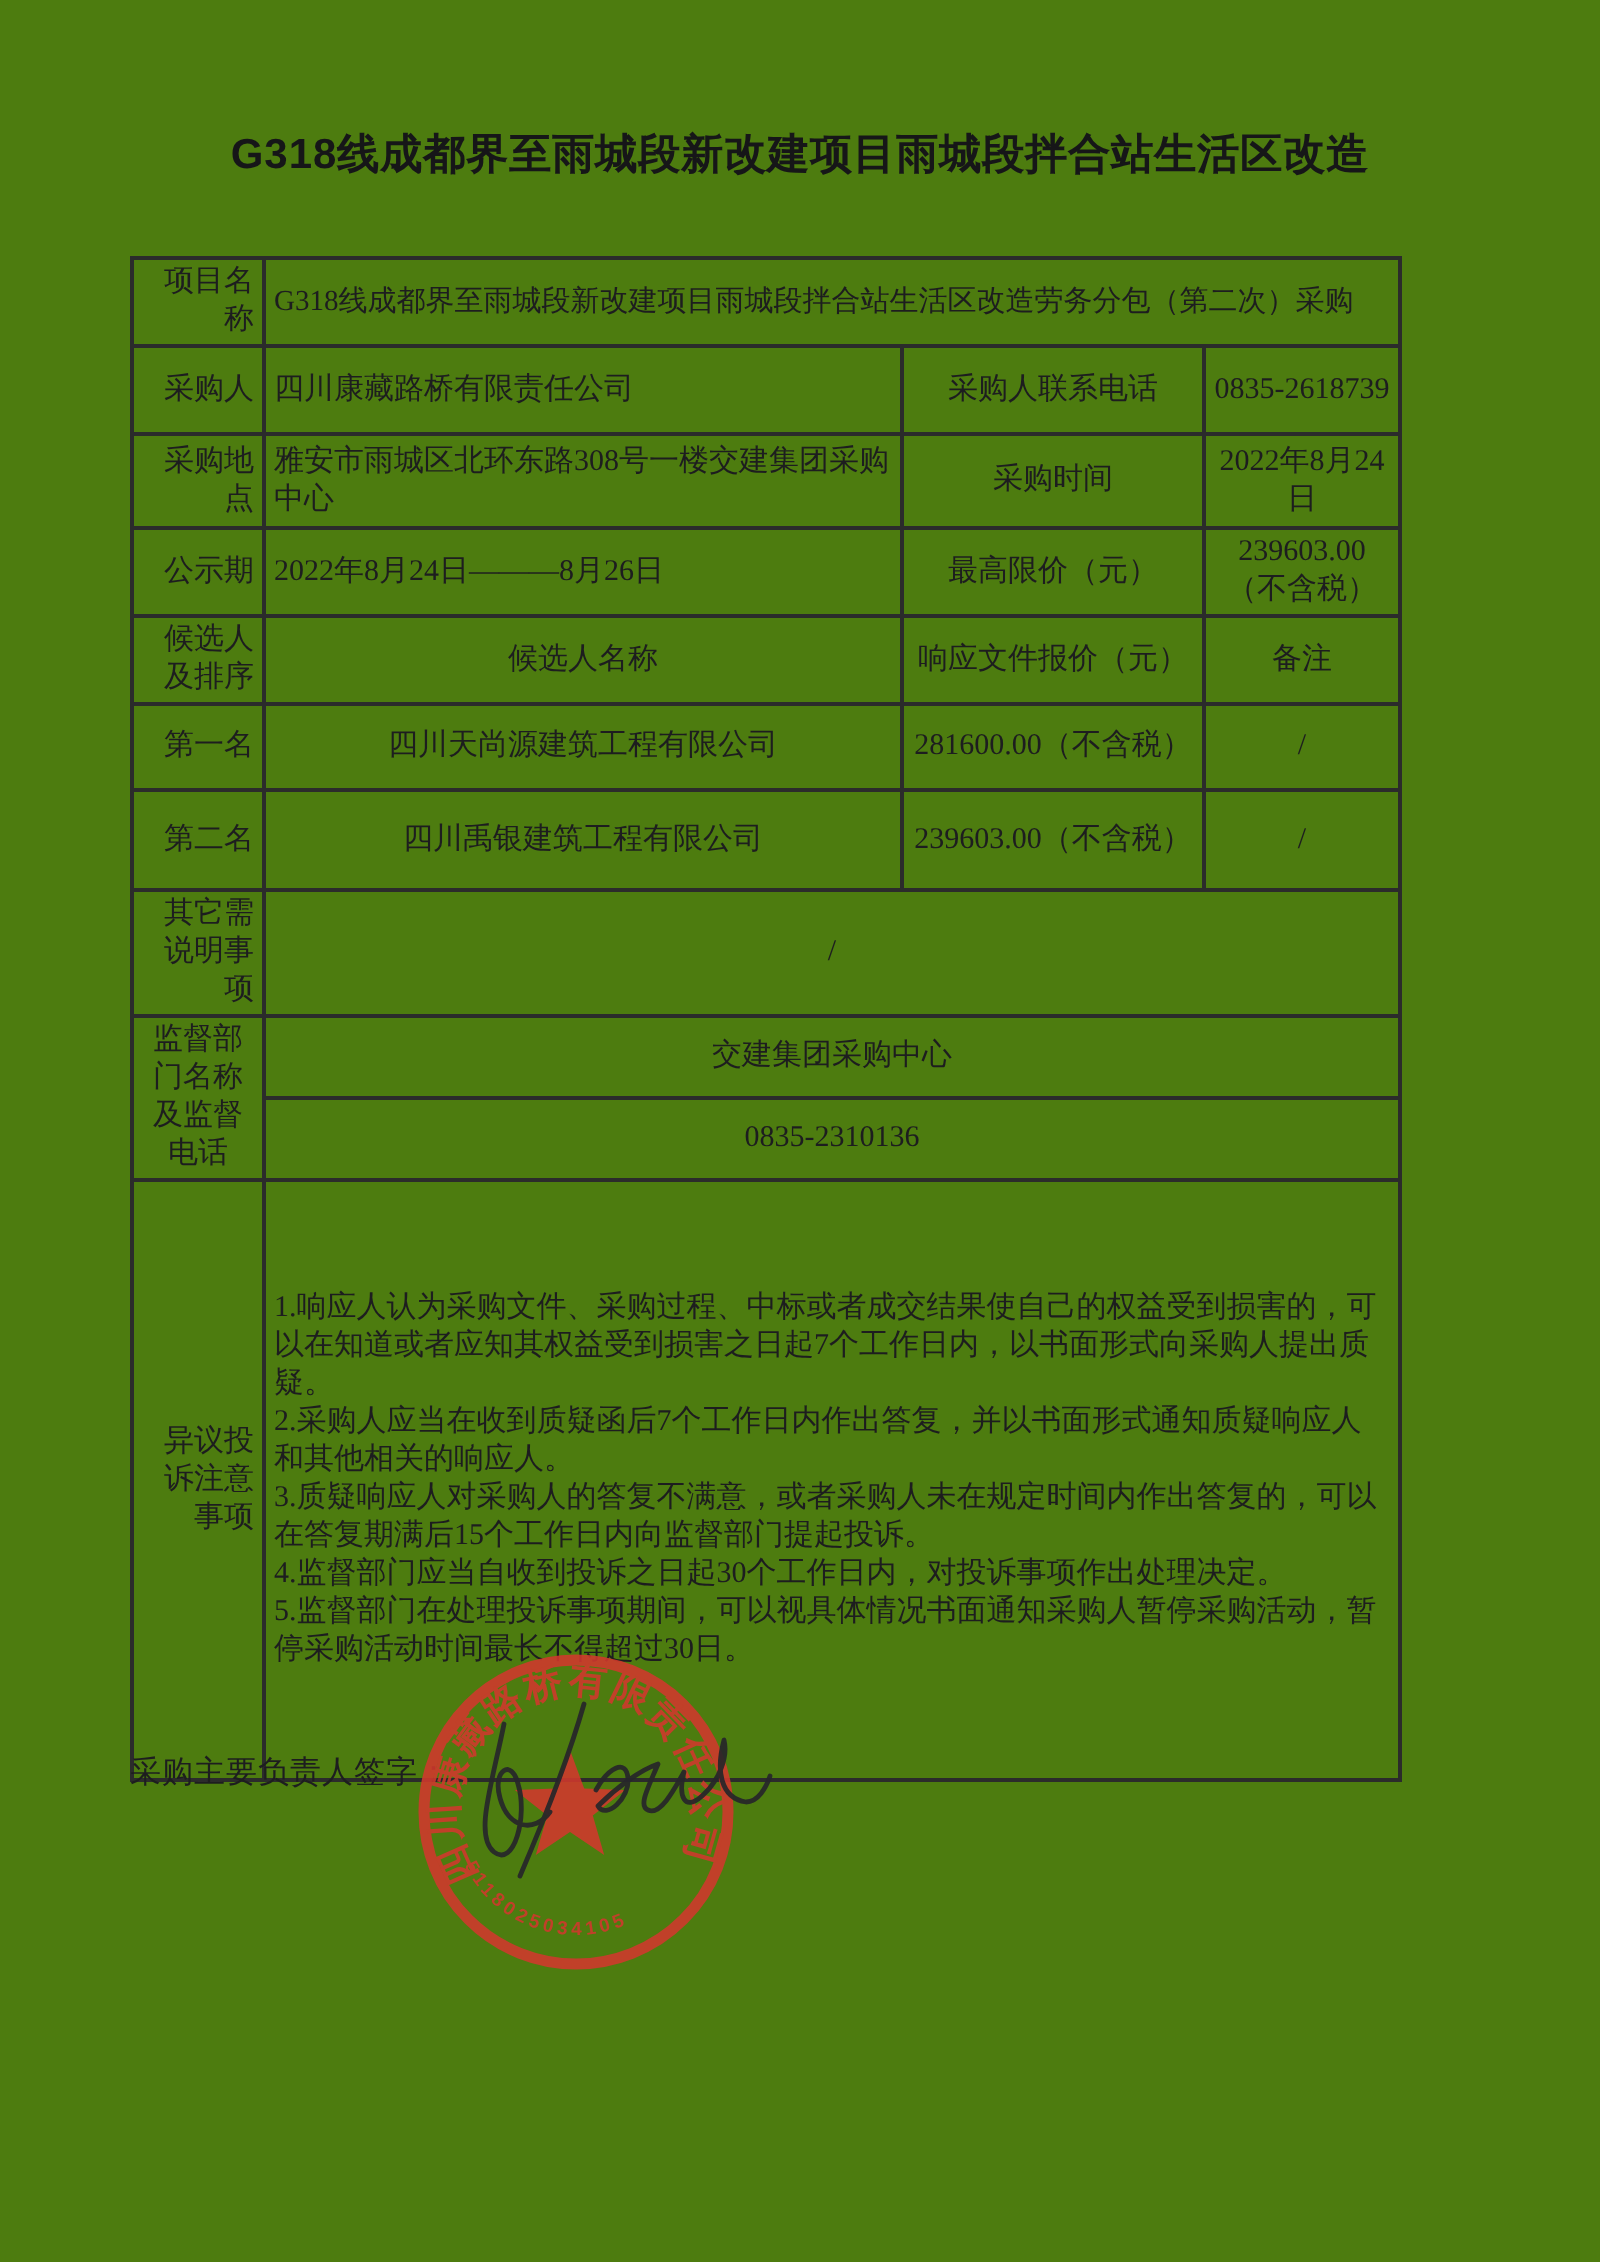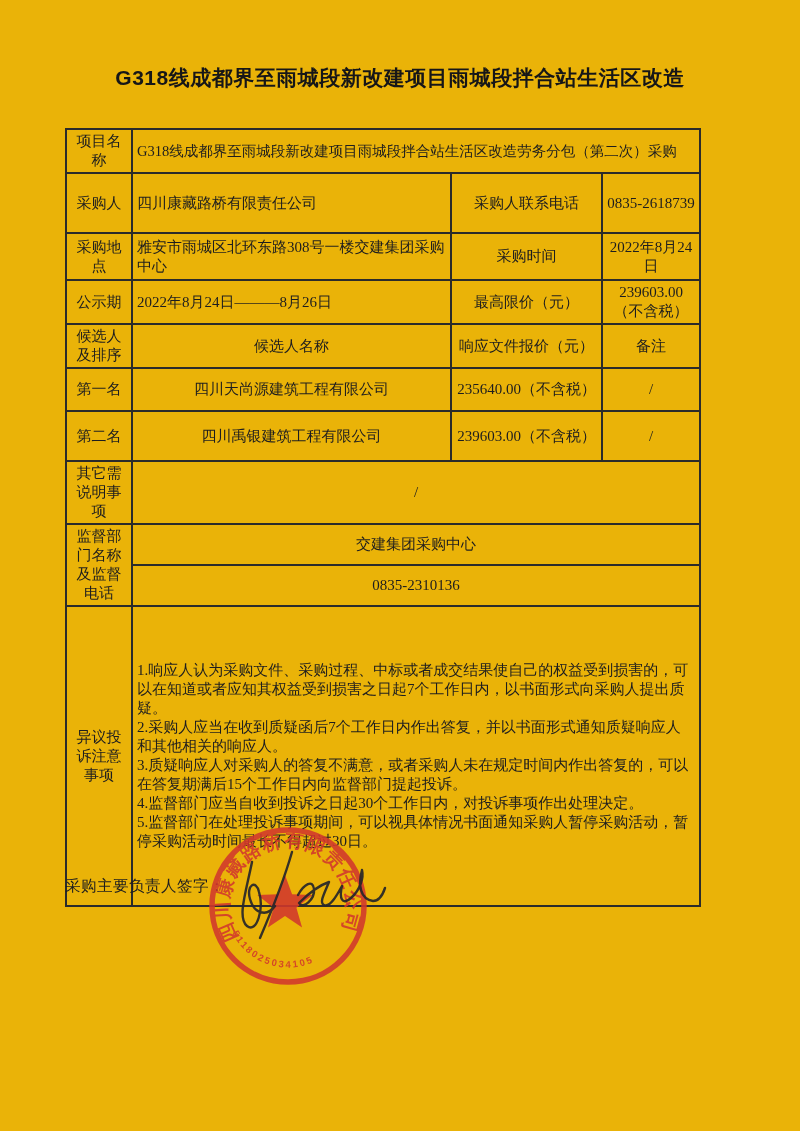--- a/index.html
+++ b/index.html
@@ -2,21 +2,21 @@
 <html><head>
 <meta charset="utf-8">
 <style>
   * { margin: 0; padding: 0; box-sizing: border-box; }
   html, body { background: #ffffff; }
   .page {
     position: relative;
     width: 800px;
     height: 1131px;
     margin: 0 auto;
-    background: #eab308;
+    background: #4d7c0f;
     overflow: hidden;
     font-family: "Liberation Serif", "DejaVu Serif", serif;
     color: #1d1d1f;
   }
   .doc-title {
     position: absolute;
     left: 0; top: 64px;
     width: 100%;
     text-align: center;
     font-family: "Liberation Sans", "DejaVu Sans", sans-serif;
@@ -34,24 +34,24 @@
     table-layout: fixed;
     font-size: 15px;
     color: #1d1d1f;
   }
   table.results td {
     border: 2px solid #2b2b2b;
     vertical-align: middle;
     padding: 2px 4px;
     line-height: 19px;
   }
-  .h41 { height: 41px; } .h44 { height: 60px; } .h47 { height: 47px; }
+  .h41 { height: 41px; } .h44 { height: 44px; } .h47 { height: 47px; }
   .h40 { height: 40px; border-radius: 15px; } .h48 { height: 36px; padding-left: 35px; } .h43 { height: 43px; }
   .h50 { height: 50px; } .h39 { height: 39px; border-radius: 22px; } .h300 { height: 300px; }
-  td.lbl { text-align: center; padding: 2px 3px; }
+  td.lbl { text-align: right; padding: 2px 3px; }
   td.lbl-c { text-align: center; padding: 2px 1px; }
   td.val-l { text-align: left; padding-left: 6px; padding-right: 4px; }
   td.val-c { text-align: center; }
   td.nowrap { white-space: nowrap; font-size: 14.5px; }
   td.objection-cell {
     vertical-align: top;
     text-align: left;
     padding: 54px 8px 0 8px;
     line-height: 22px;
   }
@@ -111,21 +111,21 @@
       </tr>
       <tr class="h48">
         <td class="lbl">候选人及排序</td>
         <td class="val-c">候选人名称</td>
         <td class="val-c">响应文件报价（元）</td>
         <td class="val-c">备注</td>
       </tr>
       <tr class="h43">
         <td class="lbl">第一名</td>
         <td class="val-c">四川天尚源建筑工程有限公司</td>
-        <td class="val-c">235640.00（不含税）</td>
+        <td class="val-c">281600.00（不含税）</td>
         <td class="val-c">/</td>
       </tr>
       <tr class="h50">
         <td class="lbl">第二名</td>
         <td class="val-c">四川禹银建筑工程有限公司</td>
         <td class="val-c">239603.00（不含税）</td>
         <td class="val-c">/</td>
       </tr>
       <tr class="h39">
         <td class="lbl">其它需说明事项</td>

